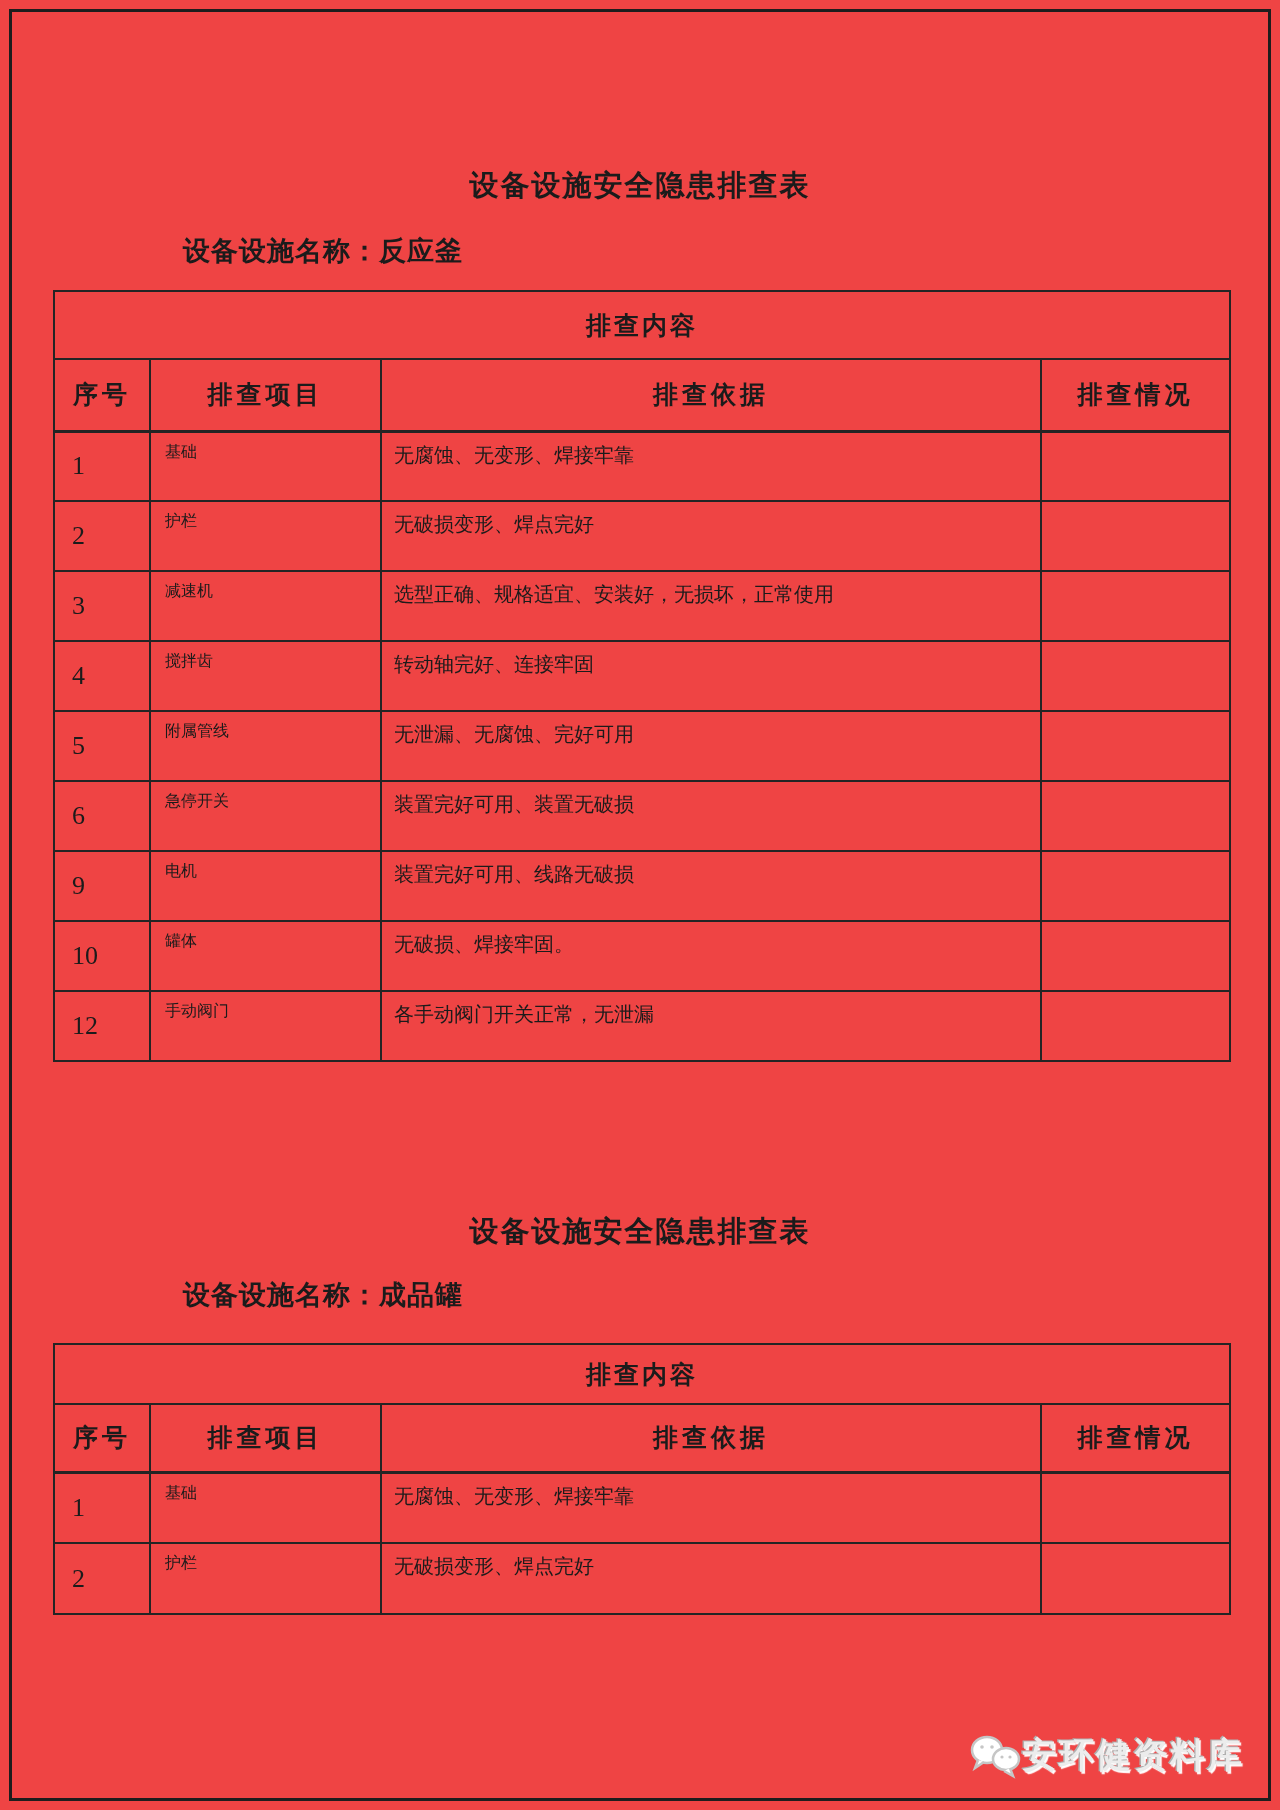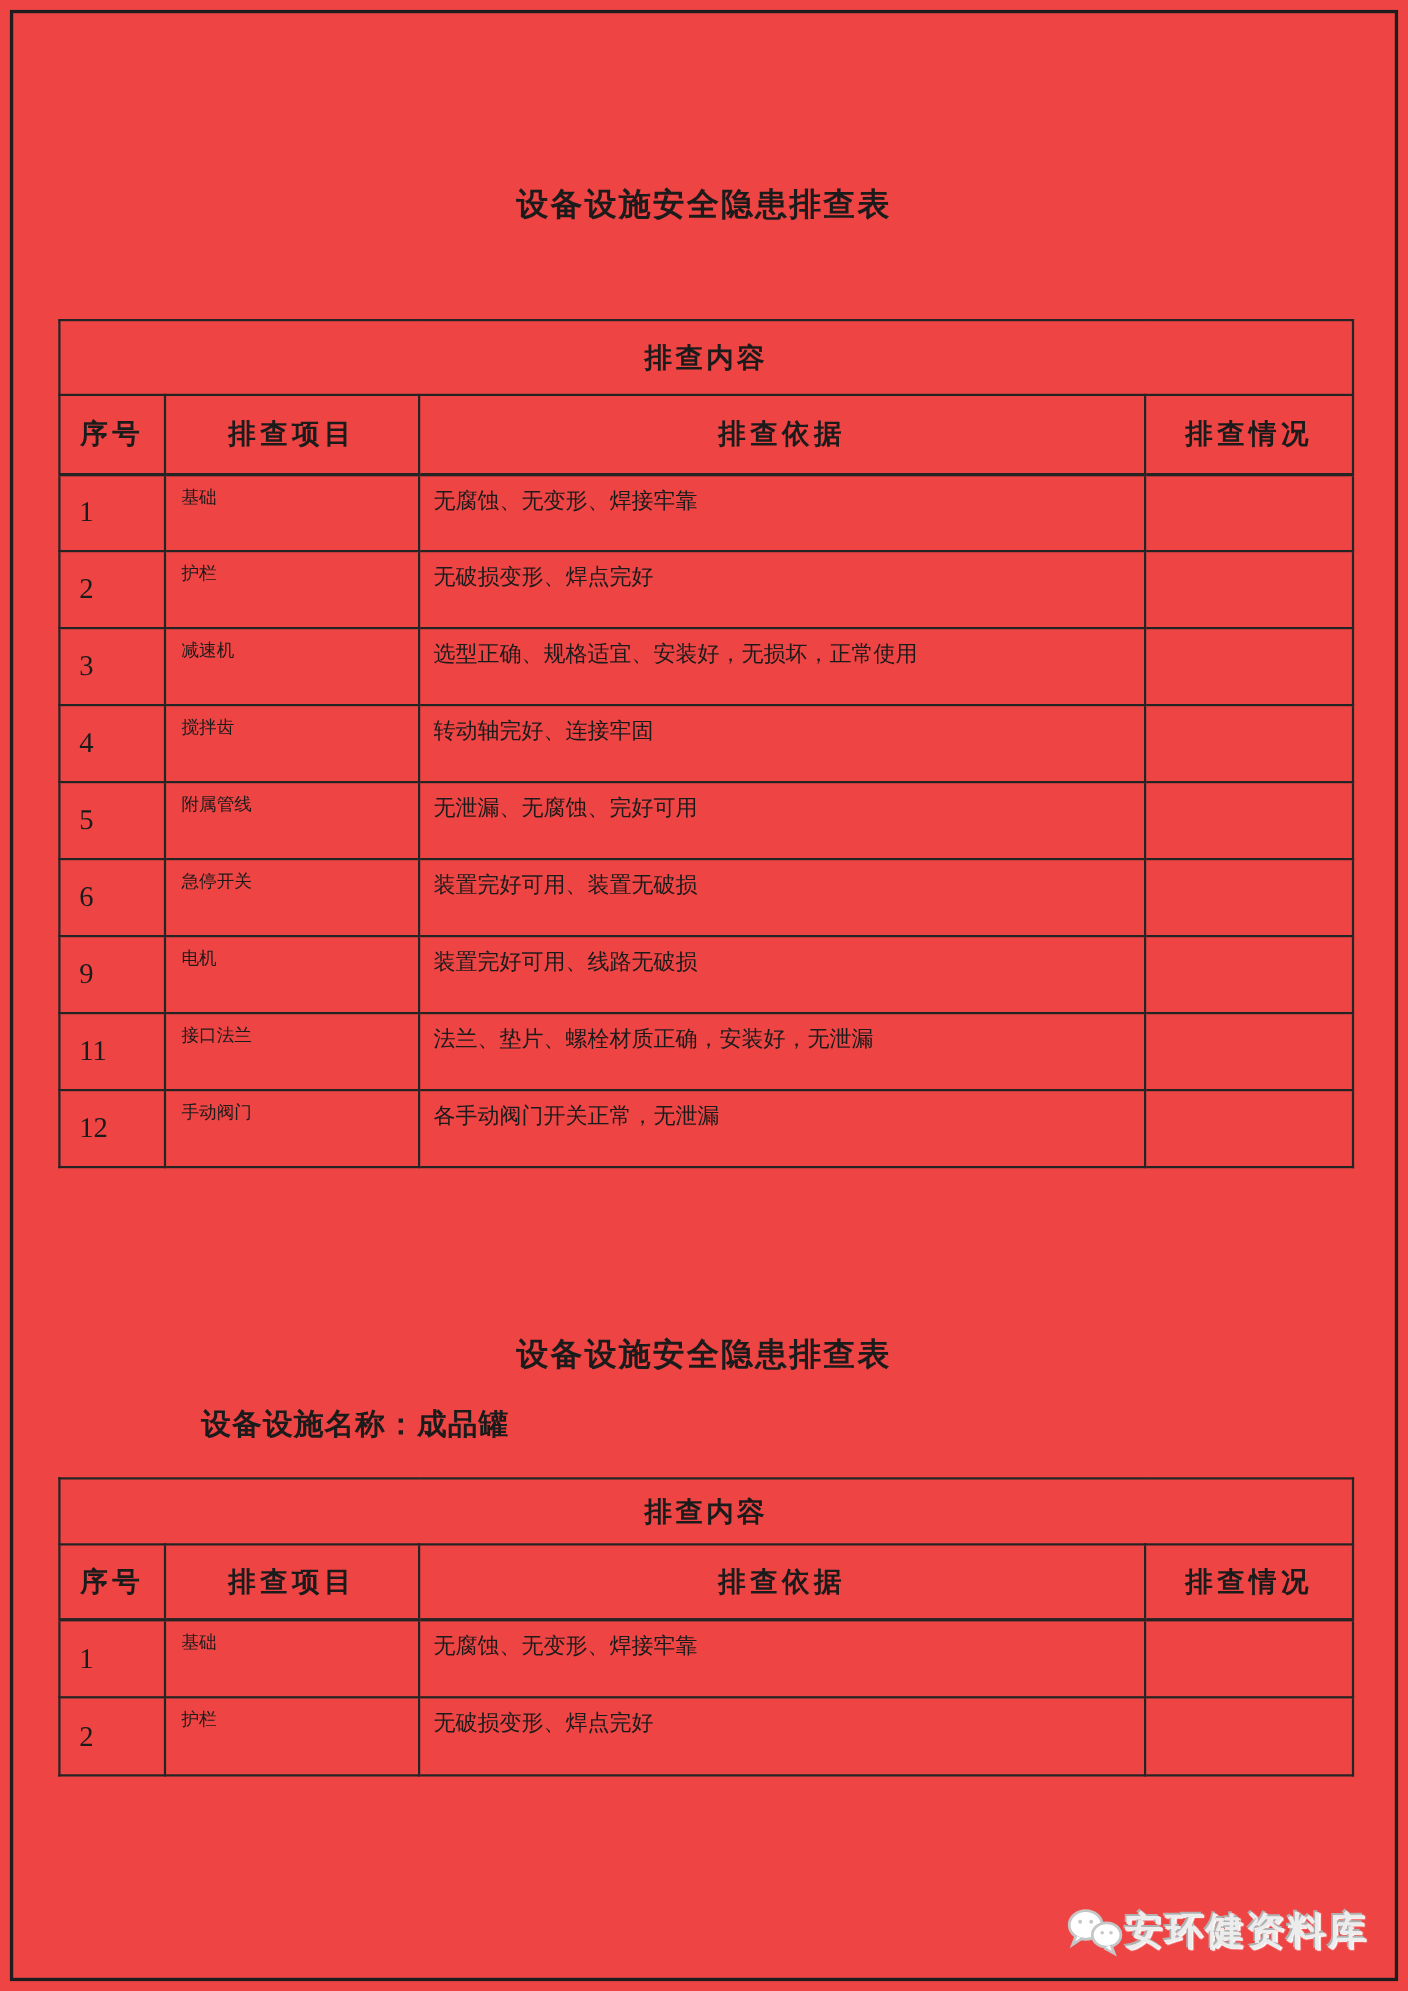--- a/index.html
+++ b/index.html
@@ -123,20 +123,21 @@
   }
   .watermark svg { display: block; }
 </style>
 </head>
 <body>
 
 <div class="page">
   <div class="page-border"></div>
 
   <div id="sec1-title" class="sec-title">设备设施安全隐患排查表</div>
+  <div id="sec1-subtitle" class="sec-subtitle">设备设施名称：反应釜</div>
 
   <table id="table1" class="insp-table">
     <colgroup>
       <col style="width:96px">
         <col style="width:231px">
         <col style="width:660px">
         <col style="width:189px">
     </colgroup>
     <thead>
       <tr class="content-row">
@@ -186,23 +187,23 @@
       <td class="c-basis">装置完好可用、装置无破损</td>
       <td class="c-status"></td>
     </tr>
         <tr>
       <td class="c-no">9</td>
       <td class="c-item">电机</td>
       <td class="c-basis">装置完好可用、线路无破损</td>
       <td class="c-status"></td>
     </tr>
         <tr>
-      <td class="c-no">11</td>
-      <td class="c-item">接口法兰</td>
-      <td class="c-basis">法兰、垫片、螺栓材质正确，安装好，无泄漏</td>
+      <td class="c-no">10</td>
+      <td class="c-item">罐体</td>
+      <td class="c-basis">无破损、焊接牢固。</td>
       <td class="c-status"></td>
     </tr>
         <tr>
       <td class="c-no">12</td>
       <td class="c-item">手动阀门</td>
       <td class="c-basis">各手动阀门开关正常，无泄漏</td>
       <td class="c-status"></td>
     </tr>
       </tbody>
   </table>

